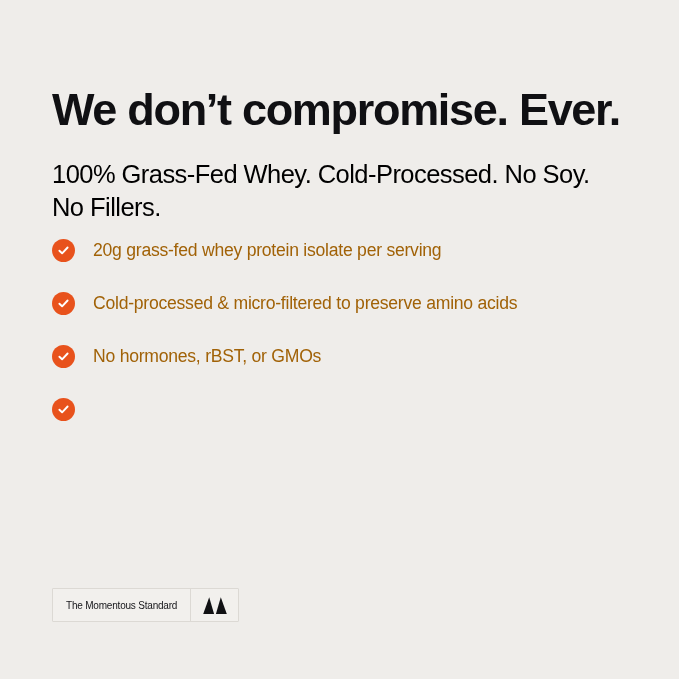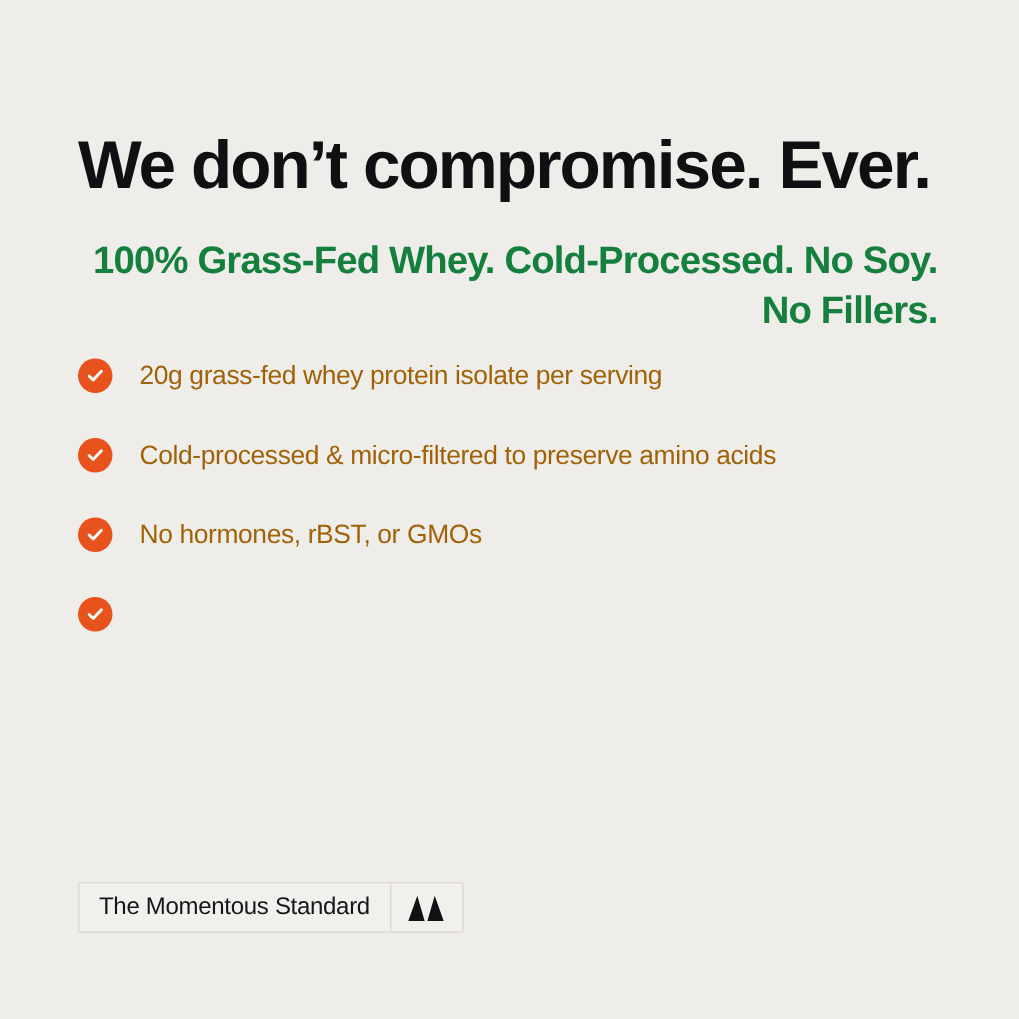--- a/index.html
+++ b/index.html
@@ -13,42 +13,41 @@
     font-family: "Liberation Sans", sans-serif;
     color: #16161a;
     overflow: hidden;
   }
   .panel {
     position: relative;
     width: 625px;
     height: 679px;
     box-sizing: border-box;
     padding: 0 52px;
-    text-align: right;
   }
   .headline {
     position: absolute;
     left: 52px;
     top: 52px;
     font-size: 45px;
     line-height: 56px;
     letter-spacing: -1.3px;
     font-weight: 700;
     color: #101013;
     white-space: nowrap;
   }
   .subhead {
     position: absolute;
     left: 52px;
     top: 132px;
     font-size: 25.5px;
     line-height: 33px;
     letter-spacing: -0.55px;
-    font-weight: 700;
-    color: #15803d;
+    font-weight: 400;
+    color: #000000;
     max-width: 580px;
   }
   .feature-list {
     position: absolute;
     left: 52px;
     top: 238px;
     width: 580px;
     list-style: none;
     margin: 0;
     padding: 0;
@@ -96,21 +95,21 @@
     align-items: stretch;
     border: 1px solid #dcd9d4;
     background: #f2f0ed;
     height: 32px;
     border-radius: 1px;
   }
   .badge-label {
     display: flex;
     align-items: center;
     padding: 0 13px;
-    font-size: 16px;
+    font-size: 10px;
     letter-spacing: -0.2px;
     color: #16161a;
     white-space: nowrap;
   }
   .badge-logo-cell {
     display: flex;
     align-items: center;
     justify-content: center;
     width: 47px;
     border-left: 1px solid #dcd9d4;

